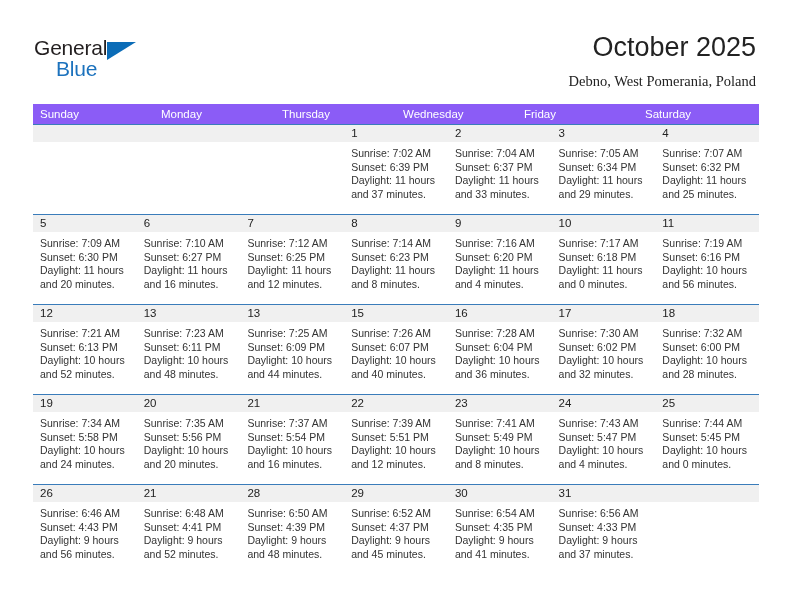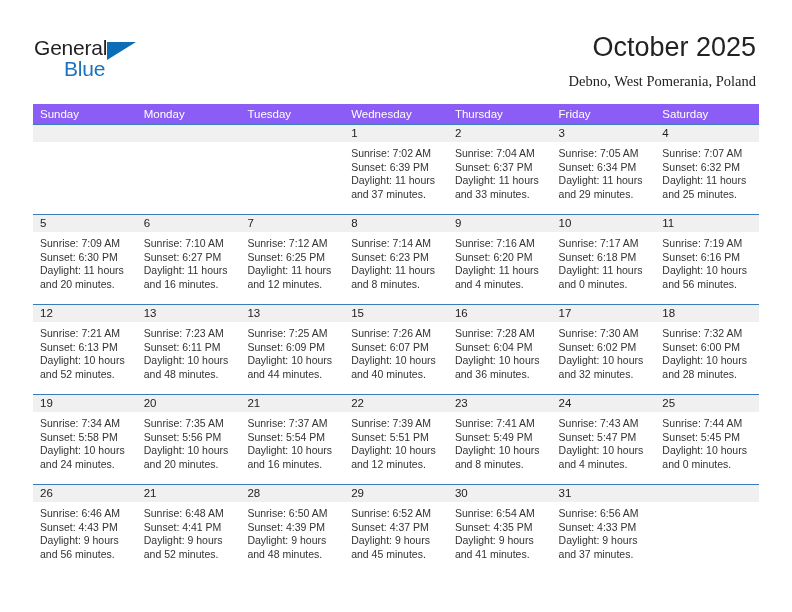--- a/index.html
+++ b/index.html
@@ -46,21 +46,20 @@
     font-family: "Liberation Sans", sans-serif;
   }
   .logo-blue {
     position: absolute;
     left: 22px;
     top: 21px;
     font-size: 21px;
     letter-spacing: -0.2px;
     color: #1c72bd;
     font-family: "Liberation Sans", sans-serif;
-    margin-left: 8px;
   }
   .logo-triangle {
     position: absolute;
     left: 73px;
     top: 6px;
     width: 0;
     height: 0;
     border-left: 29px solid #0b6cb7;
     border-bottom: 18px solid transparent;
   }
@@ -157,23 +156,22 @@
       <span class="logo-blue">Blue</span>
     </div>
     <div class="title">October 2025</div>
     <div class="subtitle">Debno, West Pomerania, Poland</div>
   </div>
 
   <div class="calendar">
     <div class="weekday-row">
       <div class="weekday">Sunday</div>
       <div class="weekday">Monday</div>
-      <div class="weekday">Tuesday</div>
+      <div class="weekday">Thursday</div>
       <div class="weekday">Wednesday</div>
-      <div class="weekday">Thursday</div>
       <div class="weekday">Friday</div>
       <div class="weekday">Saturday</div>
     </div>
 
     <div class="week">
       <div class="week-row">
         <div class="day-cell empty">
           <div class="day-number"></div>
           <div class="day-info">
             <div></div>

